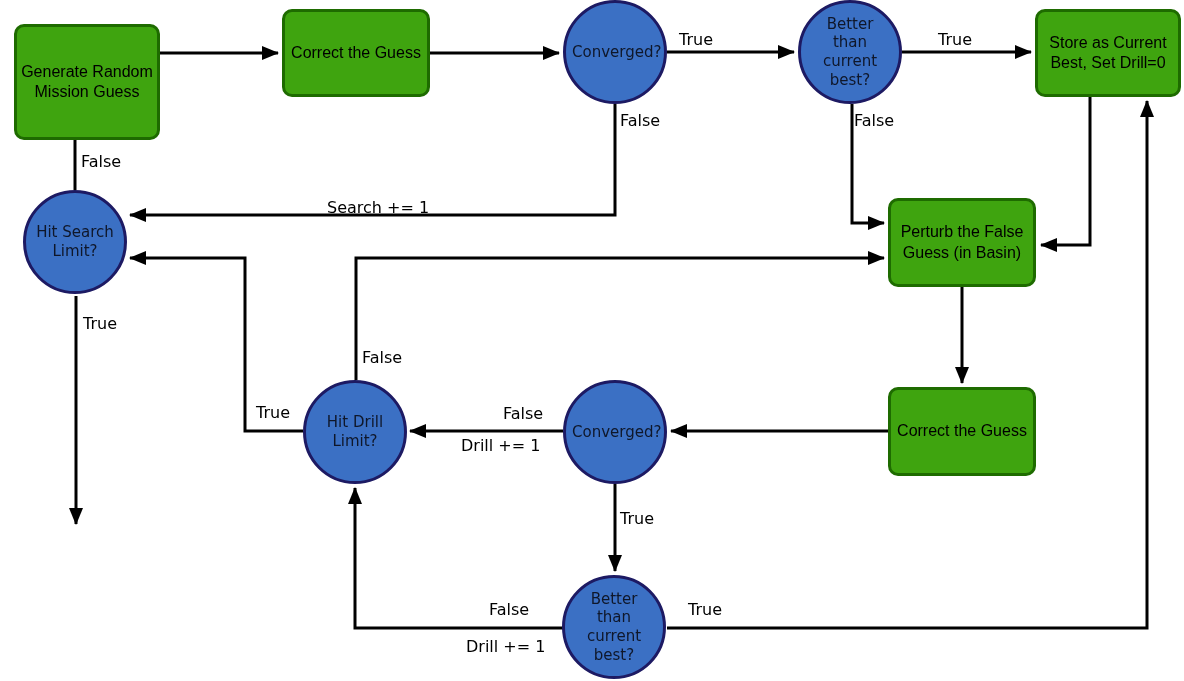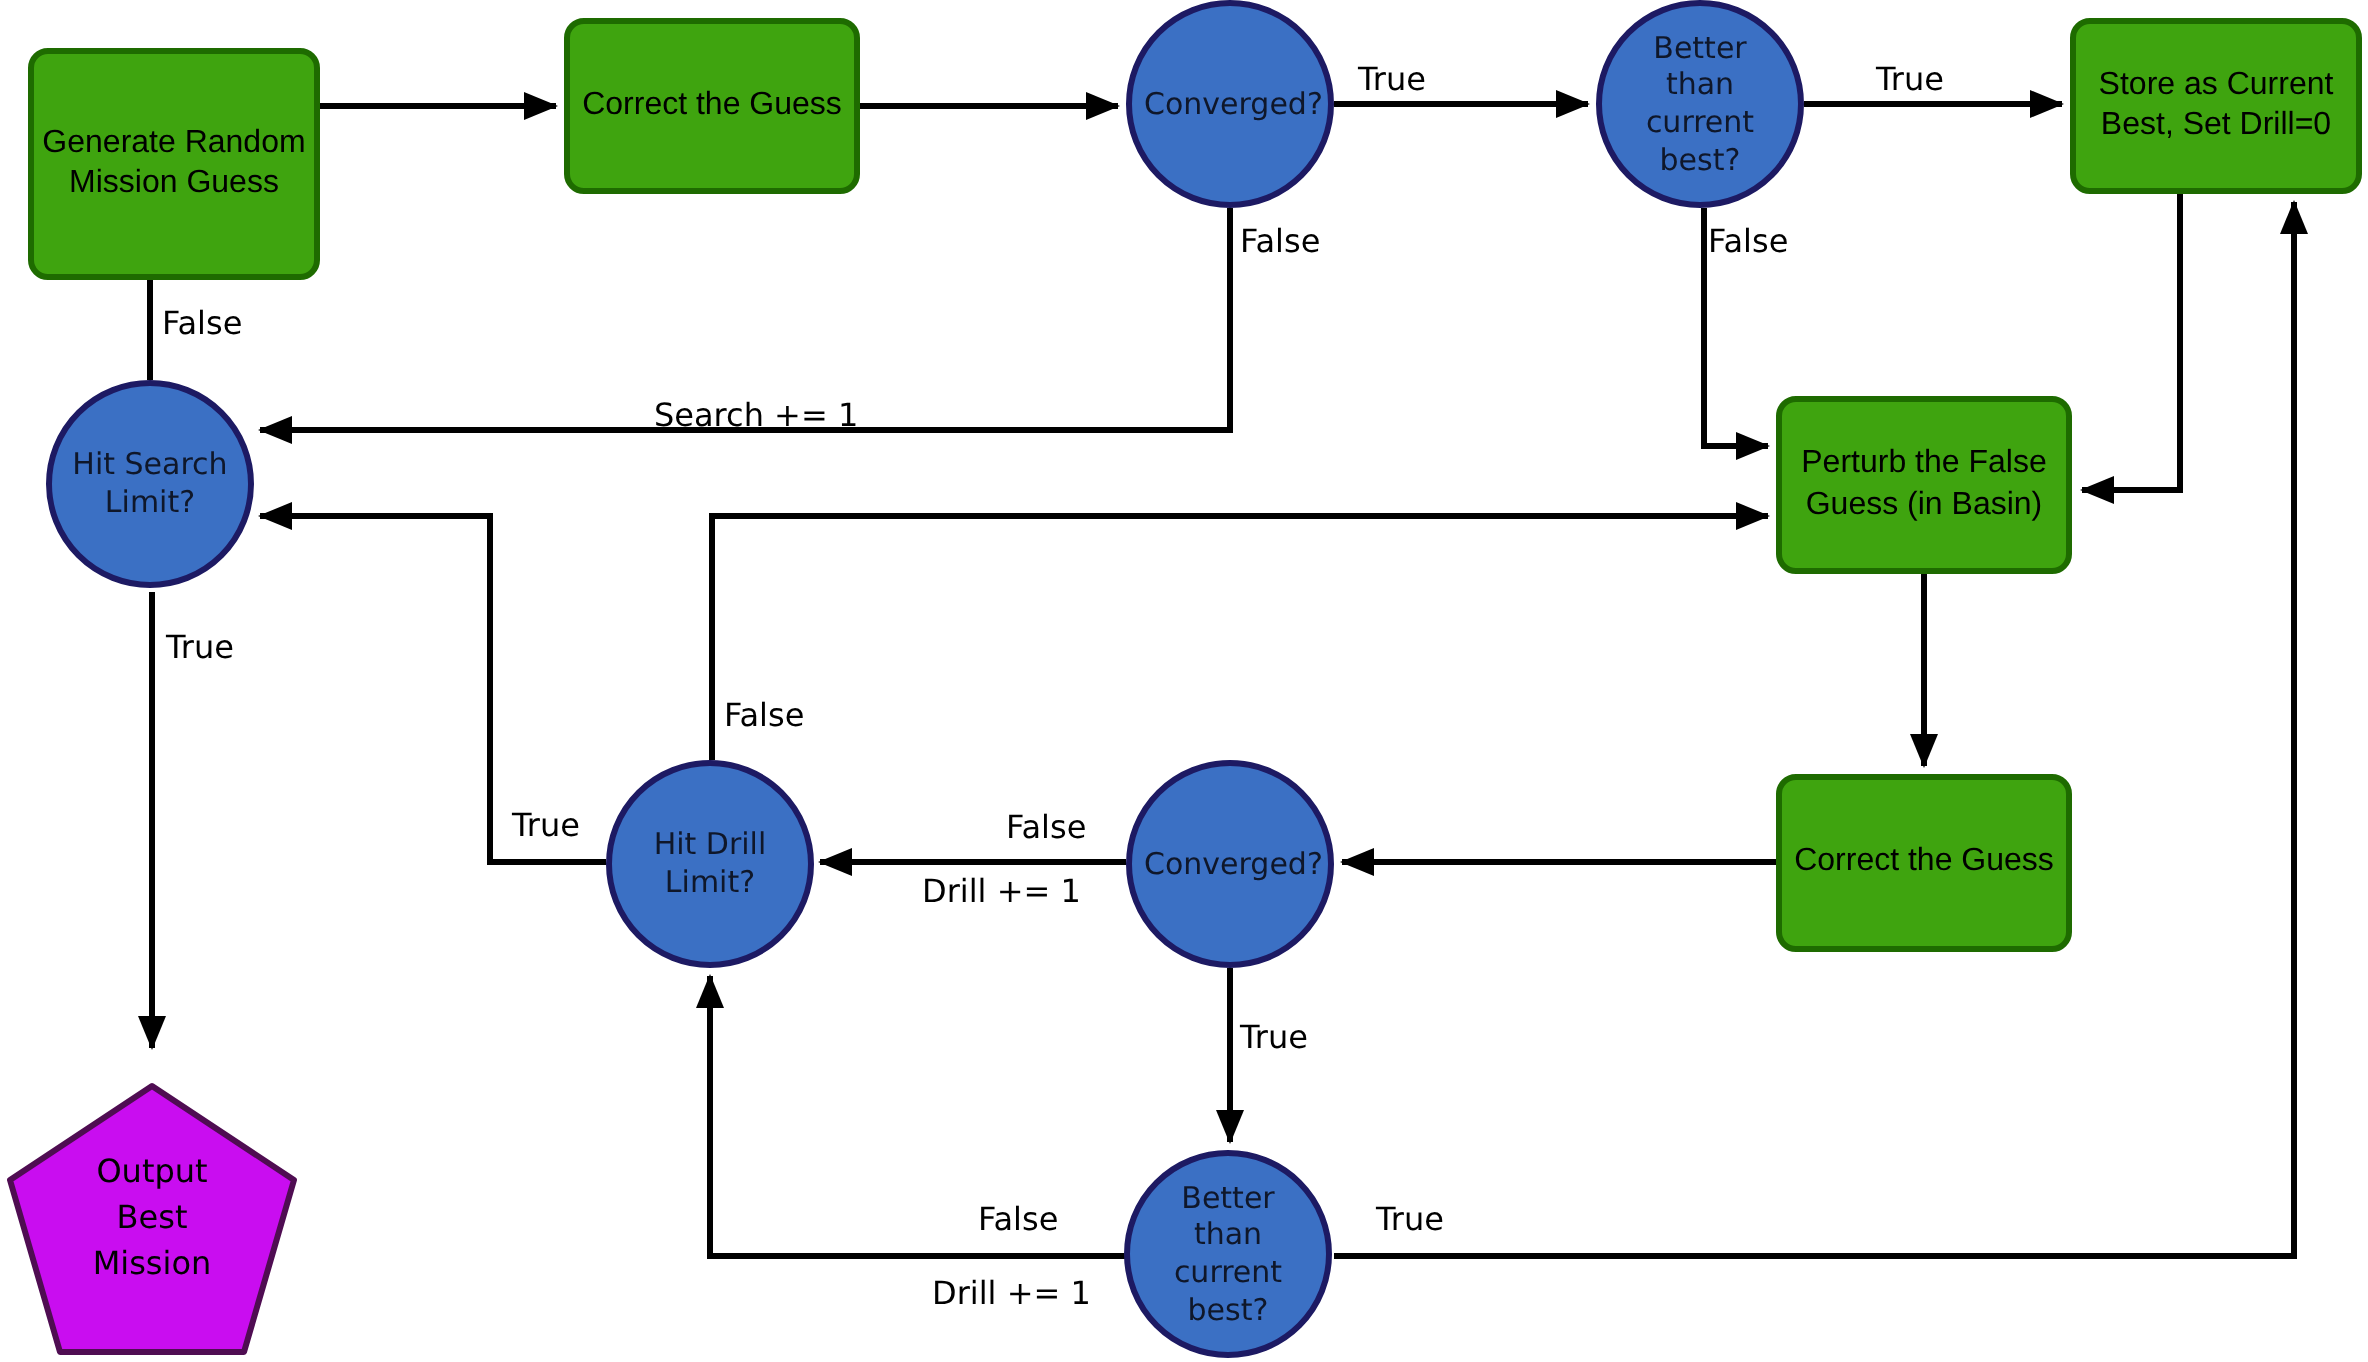--- a/index.html
+++ b/index.html
@@ -158,28 +158,20 @@
   </div>
 
   <div class="node-circle" style="left:563px; top:380px;">
     <span class="txt">Converged?</span>
   </div>
 
   <div class="node-circle narrow" style="left:562px; top:575px;">
     <span class="txt">Better than current best?</span>
   </div>
 
-  <div class="pentagon-wrap">
-    <svg width="148" height="140" viewBox="0 0 148 140" xmlns="http://www.w3.org/2000/svg">
-      <polygon points="74,3 145,50 120,136 28,136 3,50"></polygon>
-    </svg>
-    <div class="pentagon-label">
-      <span class="txt">Output Best Mission</span>
-    </div>
-  </div>
 
   <span class="edge-label" style="left:679px; top:30px;">True</span>
   <span class="edge-label" style="left:938px; top:30px;">True</span>
   <span class="edge-label" style="left:620px; top:111px;">False</span>
   <span class="edge-label" style="left:854px; top:111px;">False</span>
   <span class="edge-label" style="left:327px; top:198px;">Search += 1</span>
   <span class="edge-label" style="left:81px;  top:152px;">False</span>
   <span class="edge-label" style="left:83px;  top:314px;">True</span>
   <span class="edge-label" style="left:256px; top:403px;">True</span>
   <span class="edge-label" style="left:362px; top:348px;">False</span>

